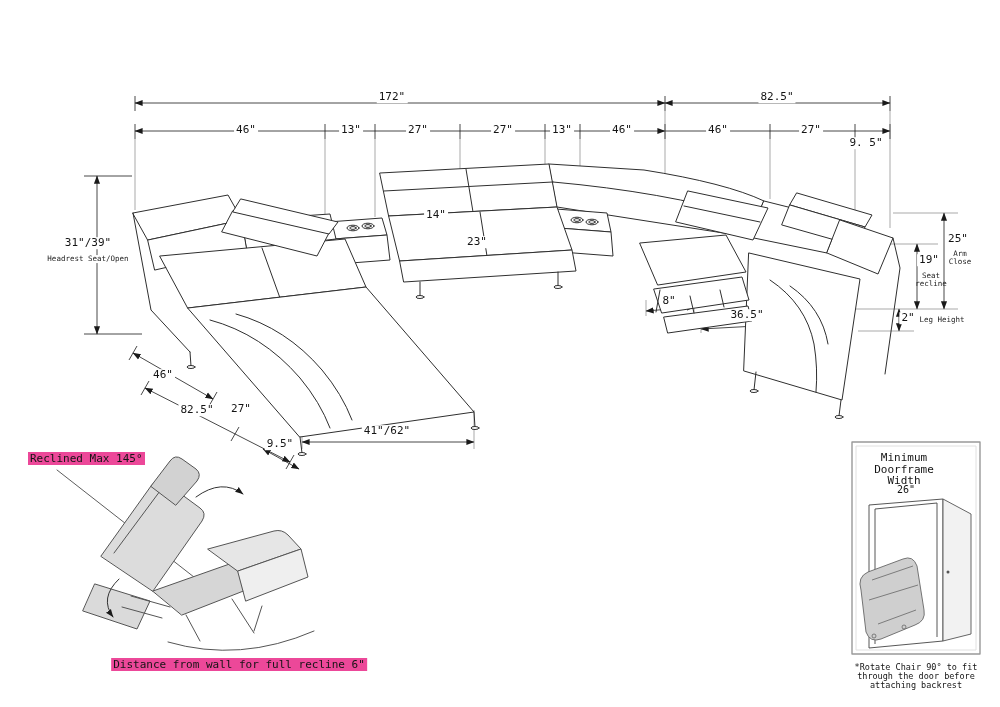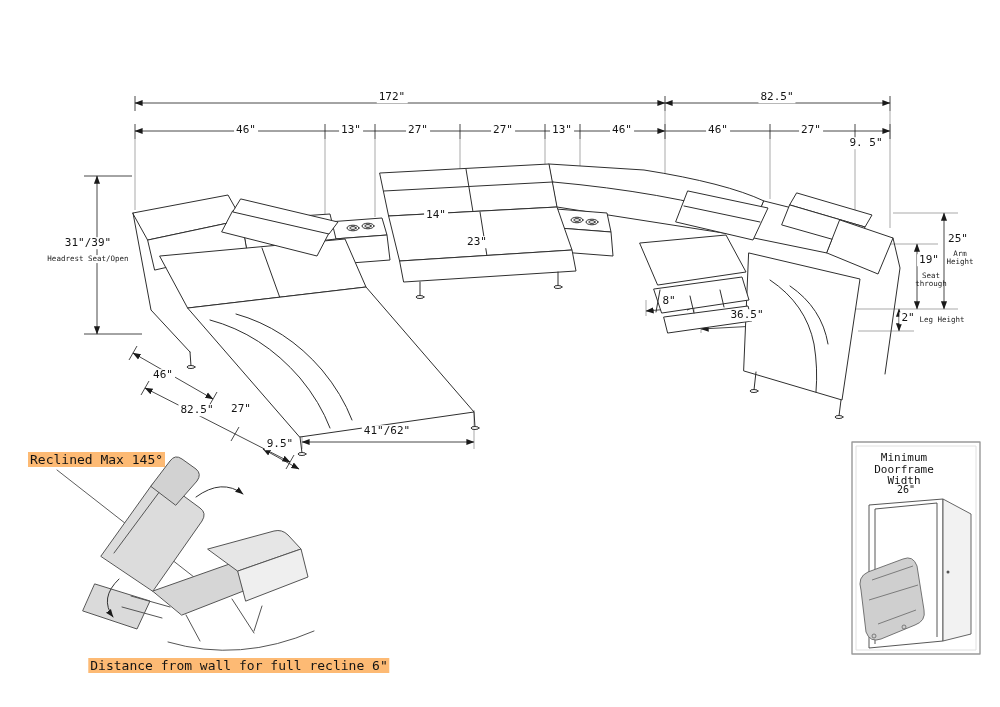--- a/index.html
+++ b/index.html
@@ -10,22 +10,22 @@
   }
   .stage svg{position:absolute;left:0;top:0;}
   .dim{
     position:absolute;transform:translate(-50%,-50%);
     font-size:11px;line-height:1.05;color:#141414;
     background:#fff;padding:0 2px;white-space:nowrap;
   }
   .dim.sm{font-size:7.5px;padding:0 1px;color:#222;}
   .dim.wrap{white-space:normal;text-align:center;background:none;}
   .note{
-    position:absolute;font-size:13px;color:#141414;white-space:nowrap;
-    background:#fdba74;padding:0 2px;
+    position:absolute;font-size:11px;color:#141414;white-space:nowrap;
+    background:#ec4899;padding:0 2px;
   }
   .note.ctr{transform:translate(-50%,0);margin-left:14px;}
 </style>
 </head>
 <body>
 
 <div class="stage">
 
 <svg width="1000" height="707" viewBox="0 0 1000 707">
   <defs>
@@ -230,31 +230,32 @@
 
 <div class="dim" style="left:88px;top:243px">31"/39"</div>
 <div class="dim sm" style="left:88px;top:259px">Headrest Seat/Open</div>
 
 <div class="dim" style="left:436px;top:215px">14"</div>
 <div class="dim" style="left:477px;top:242px">23"</div>
 <div class="dim" style="left:669px;top:301px">8"</div>
 <div class="dim" style="left:747px;top:315px">36.5"</div>
 
 <div class="dim" style="left:958px;top:239px">25"</div>
-<div class="dim sm wrap" style="left:960px;top:258px;width:34px">Arm Height</div>
+<div class="dim sm wrap" style="left:960px;top:258px;width:34px">Arm Close</div>
 <div class="dim" style="left:929px;top:260px">19"</div>
-<div class="dim sm wrap" style="left:931px;top:280px;width:34px">Seat through</div>
+<div class="dim sm wrap" style="left:931px;top:280px;width:34px">Seat recline</div>
 <div class="dim" style="left:908px;top:318px">2"</div>
 <div class="dim sm" style="left:942px;top:320px">Leg Height</div>
 
 <div class="dim" style="left:163px;top:375px">46"</div>
 <div class="dim" style="left:197px;top:410px">82.5"</div>
 <div class="dim" style="left:241px;top:409px">27"</div>
 <div class="dim" style="left:280px;top:444px">9.5"</div>
 <div class="dim" style="left:387px;top:431px">41"/62"</div>
 
 <div class="note" style="left:28px;top:452px">Reclined Max 145°</div>
 <div class="note ctr" style="left:225px;top:658px">Distance from wall for full recline 6"</div>
 
 <div class="dim wrap" style="left:904px;top:469px;width:94px;font-size:11px">Minimum Doorframe Width</div>
 <div class="dim" style="left:906px;top:490px;font-size:10px;background:none">26"</div>
+<div class="dim wrap" style="left:916px;top:676px;width:128px;font-size:8.5px">*Rotate Chair 90° to fit through the door before attaching backrest</div>
 
 </div>
 
 </body></html>

